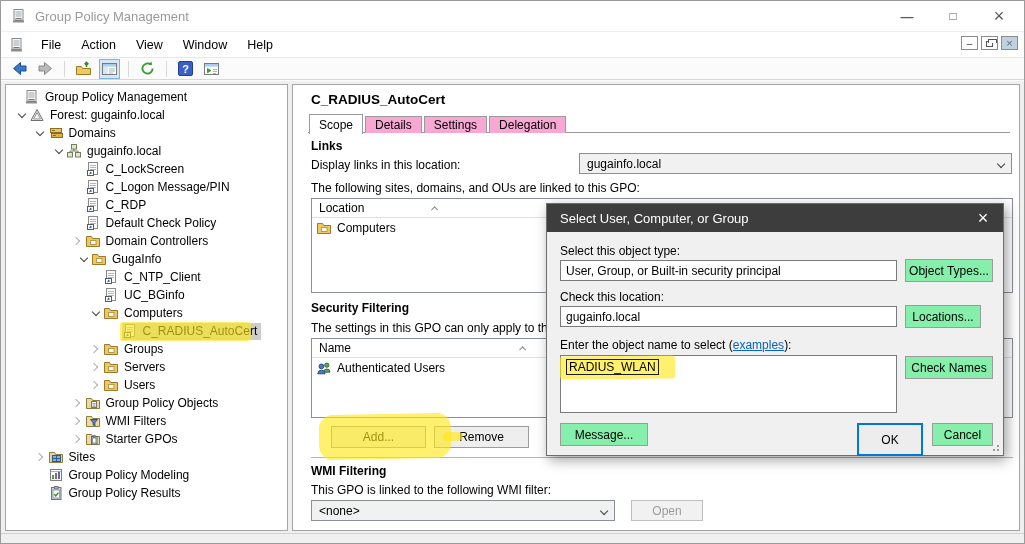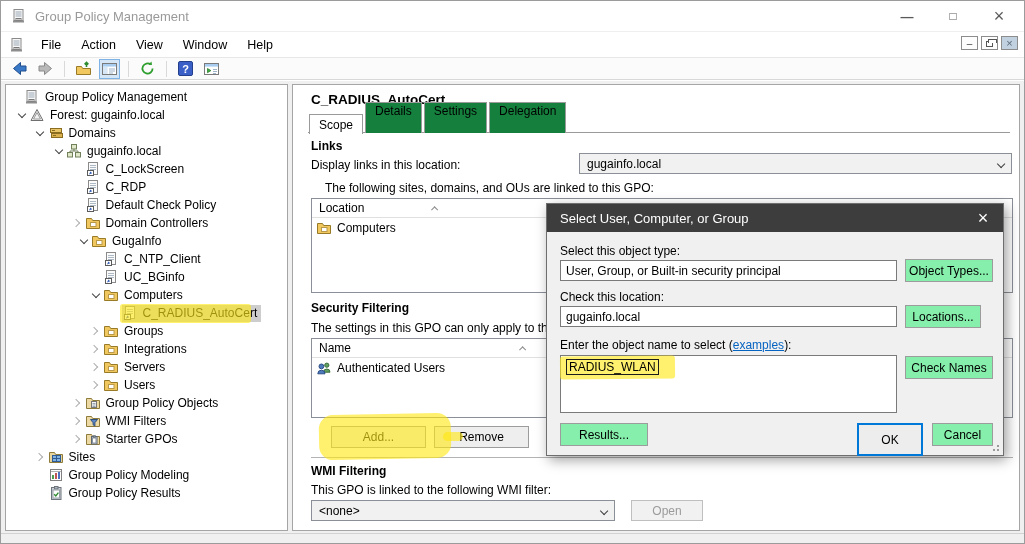--- a/index.html
+++ b/index.html
@@ -45,21 +45,21 @@
   .ticon svg,.licon svg{width:16px;height:16px;display:block;}
   .hlwrap{display:flex;align-items:center;position:relative;height:17px;padding:0 4px 0 0;}
   .trow.sel .hlwrap{background:#cdcdcd;}
   .trow.hl .hlwrap::after{content:'';position:absolute;left:-2px;right:10px;top:-1px;bottom:-1px;
       background:var(--marker);border-radius:3px;}
   .tlabel{position:relative;}
   
   .rpane{position:absolute;left:291px;top:3px;right:4px;bottom:12px;background:#fff;border:1px solid #a5a5a5;overflow:hidden;}
   .pane-title{position:absolute;left:18px;top:7px;font-weight:bold;font-size:13.5px;}
   .tabs{position:absolute;left:16px;top:27px;height:21px;display:flex;align-items:flex-end;z-index:2;}
-  .tab{height:31px;padding:1px 9px 0;border:1px solid #9a9a9a;border-bottom:none;background:#15803d;margin-right:2px;font-size:12px;}
+  .tab{height:17px;padding:1px 9px 0;border:1px solid #9a9a9a;border-bottom:none;background:#f9a8d4;margin-right:2px;font-size:12px;}
   .tab.active{height:20px;padding-top:3px;background:#fff;margin-bottom:-1px;z-index:3;}
   .tabline{position:absolute;left:15px;right:9px;top:47px;border-top:1px solid #9a9a9a;}
   .h-bold{position:absolute;font-weight:bold;font-size:12px;}
   .lbl{position:absolute;font-size:12px;}
   .combo{position:absolute;height:21px;background:#f1f1f1;border:1px solid #8a8f98;display:flex;align-items:center;padding:0 7px;}
   .combo .val{flex:1;font-size:12px;}
   .cchev i{display:inline-block;border:solid #3f3f3f;border-width:0 1.4px 1.4px 0;padding:2.6px;transform:rotate(45deg);margin-top:-3px;}
   .listbox{position:absolute;background:#fff;border:1px solid #8a8f98;overflow:hidden;}
   .lhead{height:19px;border-bottom:1px solid #e0e0e0;position:relative;display:flex;align-items:center;padding-left:7px;font-size:12px;}
   .sortchev{position:absolute;top:2px;}
@@ -268,143 +268,142 @@
         <div class="trow" style="padding-left: 78.5px;">
           <span class="hlwrap">
             <span class="ticon">
               <svg viewBox="0 0 16 16">
                 <rect x="3.5" y="1.5" width="9" height="12" fill="#fbfbfb" stroke="#8a8a8a"></rect>
                 <path d="M5 4.5h6M5 6.5h6M5 8.5h6M5 10.5h4" stroke="#aeb9c6"></path>
                 <rect x="2.5" y="9.5" width="6" height="5" fill="#fff" stroke="#5a5a5a"></rect>
                 <path d="M4 13.5 L7.2 12.2 L5.4 10.4 Z" fill="#2f5bb7"></path>
               </svg>
             </span>
-            <span class="tlabel">C_RDP</span>
+            <span class="tlabel">C_Logon Message/PIN</span>
           </span>
         </div>
         <div class="trow" style="padding-left: 78.5px;">
           <span class="hlwrap">
             <span class="ticon">
               <svg viewBox="0 0 16 16">
                 <rect x="3.5" y="1.5" width="9" height="12" fill="#fbfbfb" stroke="#8a8a8a"></rect>
                 <path d="M5 4.5h6M5 6.5h6M5 8.5h6M5 10.5h4" stroke="#aeb9c6"></path>
                 <rect x="2.5" y="9.5" width="6" height="5" fill="#fff" stroke="#5a5a5a"></rect>
                 <path d="M4 13.5 L7.2 12.2 L5.4 10.4 Z" fill="#2f5bb7"></path>
               </svg>
             </span>
-            <span class="tlabel">Default Check Policy</span>
-          </span>
-        </div>
-        <div class="trow" style="padding-left: 63.5px;">
-          <span class="chev closed">
-            <i></i>
-          </span>
-          <span class="hlwrap">
-            <span class="ticon">
-              <svg viewBox="0 0 16 16">
-                <path d="M1.5 3.5h5l1.2 2h6.8v8h-13z" fill="#f1c75f" stroke="#997a26"></path>
-                <rect x="5.5" y="7.5" width="5.5" height="4" fill="#fff" stroke="#b99a4a"></rect>
-              </svg>
-            </span>
-            <span class="tlabel">Domain Controllers</span>
-          </span>
-        </div>
-        <div class="trow" style="padding-left: 70px;">
-          <span class="chev open">
-            <i></i>
-          </span>
-          <span class="hlwrap">
-            <span class="ticon">
-              <svg viewBox="0 0 16 16">
-                <path d="M1.5 3.5h5l1.2 2h6.8v8h-13z" fill="#f1c75f" stroke="#997a26"></path>
-                <rect x="5.5" y="7.5" width="5.5" height="4" fill="#fff" stroke="#b99a4a"></rect>
-              </svg>
-            </span>
-            <span class="tlabel">GugaInfo</span>
-          </span>
-        </div>
-        <div class="trow" style="padding-left: 97px;">
+            <span class="tlabel">C_RDP</span>
+          </span>
+        </div>
+        <div class="trow" style="padding-left: 78.5px;">
           <span class="hlwrap">
             <span class="ticon">
               <svg viewBox="0 0 16 16">
                 <rect x="3.5" y="1.5" width="9" height="12" fill="#fbfbfb" stroke="#8a8a8a"></rect>
                 <path d="M5 4.5h6M5 6.5h6M5 8.5h6M5 10.5h4" stroke="#aeb9c6"></path>
                 <rect x="2.5" y="9.5" width="6" height="5" fill="#fff" stroke="#5a5a5a"></rect>
                 <path d="M4 13.5 L7.2 12.2 L5.4 10.4 Z" fill="#2f5bb7"></path>
               </svg>
             </span>
-            <span class="tlabel">C_NTP_Client</span>
+            <span class="tlabel">Default Check Policy</span>
+          </span>
+        </div>
+        <div class="trow" style="padding-left: 63.5px;">
+          <span class="chev closed">
+            <i></i>
+          </span>
+          <span class="hlwrap">
+            <span class="ticon">
+              <svg viewBox="0 0 16 16">
+                <path d="M1.5 3.5h5l1.2 2h6.8v8h-13z" fill="#f1c75f" stroke="#997a26"></path>
+                <rect x="5.5" y="7.5" width="5.5" height="4" fill="#fff" stroke="#b99a4a"></rect>
+              </svg>
+            </span>
+            <span class="tlabel">Domain Controllers</span>
+          </span>
+        </div>
+        <div class="trow" style="padding-left: 70px;">
+          <span class="chev open">
+            <i></i>
+          </span>
+          <span class="hlwrap">
+            <span class="ticon">
+              <svg viewBox="0 0 16 16">
+                <path d="M1.5 3.5h5l1.2 2h6.8v8h-13z" fill="#f1c75f" stroke="#997a26"></path>
+                <rect x="5.5" y="7.5" width="5.5" height="4" fill="#fff" stroke="#b99a4a"></rect>
+              </svg>
+            </span>
+            <span class="tlabel">GugaInfo</span>
           </span>
         </div>
         <div class="trow" style="padding-left: 97px;">
           <span class="hlwrap">
             <span class="ticon">
               <svg viewBox="0 0 16 16">
                 <rect x="3.5" y="1.5" width="9" height="12" fill="#fbfbfb" stroke="#8a8a8a"></rect>
                 <path d="M5 4.5h6M5 6.5h6M5 8.5h6M5 10.5h4" stroke="#aeb9c6"></path>
                 <rect x="2.5" y="9.5" width="6" height="5" fill="#fff" stroke="#5a5a5a"></rect>
                 <path d="M4 13.5 L7.2 12.2 L5.4 10.4 Z" fill="#2f5bb7"></path>
               </svg>
             </span>
-            <span class="tlabel">UC_BGinfo</span>
-          </span>
-        </div>
-        <div class="trow" style="padding-left: 82px;">
-          <span class="chev open">
-            <i></i>
-          </span>
-          <span class="hlwrap">
-            <span class="ticon">
-              <svg viewBox="0 0 16 16">
-                <path d="M1.5 3.5h5l1.2 2h6.8v8h-13z" fill="#f1c75f" stroke="#997a26"></path>
-                <rect x="5.5" y="7.5" width="5.5" height="4" fill="#fff" stroke="#b99a4a"></rect>
-              </svg>
-            </span>
-            <span class="tlabel">Computers</span>
-          </span>
-        </div>
-        <div class="trow sel hl" style="padding-left: 115.5px;">
+            <span class="tlabel">C_NTP_Client</span>
+          </span>
+        </div>
+        <div class="trow" style="padding-left: 97px;">
           <span class="hlwrap">
             <span class="ticon">
               <svg viewBox="0 0 16 16">
                 <rect x="3.5" y="1.5" width="9" height="12" fill="#fbfbfb" stroke="#8a8a8a"></rect>
                 <path d="M5 4.5h6M5 6.5h6M5 8.5h6M5 10.5h4" stroke="#aeb9c6"></path>
                 <rect x="2.5" y="9.5" width="6" height="5" fill="#fff" stroke="#5a5a5a"></rect>
                 <path d="M4 13.5 L7.2 12.2 L5.4 10.4 Z" fill="#2f5bb7"></path>
               </svg>
             </span>
-            <span class="tlabel">C_RADIUS_AutoCert</span>
+            <span class="tlabel">UC_BGinfo</span>
           </span>
         </div>
         <div class="trow" style="padding-left: 82px;">
-          <span class="chev closed">
+          <span class="chev open">
             <i></i>
           </span>
           <span class="hlwrap">
             <span class="ticon">
               <svg viewBox="0 0 16 16">
                 <path d="M1.5 3.5h5l1.2 2h6.8v8h-13z" fill="#f1c75f" stroke="#997a26"></path>
                 <rect x="5.5" y="7.5" width="5.5" height="4" fill="#fff" stroke="#b99a4a"></rect>
               </svg>
             </span>
-            <span class="tlabel">Groups</span>
+            <span class="tlabel">Computers</span>
+          </span>
+        </div>
+        <div class="trow sel hl" style="padding-left: 115.5px;">
+          <span class="hlwrap">
+            <span class="ticon">
+              <svg viewBox="0 0 16 16">
+                <rect x="3.5" y="1.5" width="9" height="12" fill="#fbfbfb" stroke="#8a8a8a"></rect>
+                <path d="M5 4.5h6M5 6.5h6M5 8.5h6M5 10.5h4" stroke="#aeb9c6"></path>
+                <rect x="2.5" y="9.5" width="6" height="5" fill="#fff" stroke="#5a5a5a"></rect>
+                <path d="M4 13.5 L7.2 12.2 L5.4 10.4 Z" fill="#2f5bb7"></path>
+              </svg>
+            </span>
+            <span class="tlabel">C_RADIUS_AutoCert</span>
           </span>
         </div>
         <div class="trow" style="padding-left: 82px;">
           <span class="chev closed">
             <i></i>
           </span>
           <span class="hlwrap">
             <span class="ticon">
               <svg viewBox="0 0 16 16">
                 <path d="M1.5 3.5h5l1.2 2h6.8v8h-13z" fill="#f1c75f" stroke="#997a26"></path>
                 <rect x="5.5" y="7.5" width="5.5" height="4" fill="#fff" stroke="#b99a4a"></rect>
               </svg>
             </span>
-            <span class="tlabel">Integrations</span>
+            <span class="tlabel">Groups</span>
           </span>
         </div>
         <div class="trow" style="padding-left: 82px;">
           <span class="chev closed">
             <i></i>
           </span>
           <span class="hlwrap">
             <span class="ticon">
               <svg viewBox="0 0 16 16">
                 <path d="M1.5 3.5h5l1.2 2h6.8v8h-13z" fill="#f1c75f" stroke="#997a26"></path>
@@ -526,21 +525,21 @@
           <span class="tab">Delegation</span>
         </div>
       <div class="tabline"></div>
 
       <div class="h-bold" style="left:18px;top:54px;">Links</div>
       <div class="lbl" style="left:18px;top:73px;">Display links in this location:</div>
       <div class="combo" style="left:286px;top:68px;width:433px;">
         <span class="val">gugainfo.local</span>
         <span class="cchev"><i></i></span>
       </div>
-      <div class="lbl" style="left:32px;top:96px;">The following sites, domains, and OUs are linked to this GPO:</div>
+      <div class="lbl" style="left:18px;top:96px;">The following sites, domains, and OUs are linked to this GPO:</div>
 
       <div class="listbox" style="left:18px;top:113px;width:702px;height:95px;">
         <div class="lhead">
           <span>Location</span>
           <span class="sortchev" style="left:120px;"><i></i></span>
         </div>
         <div id="links-rows">
             <div class="lrow">
               <span class="licon">
                 <svg viewBox="0 0 16 16">
@@ -615,18 +614,18 @@
     <div class="lbl" style="left:13px;top:134px;text-align:right;">
       <span class="acc">Enter the object name to select (</span><span class="link">examples</span><span>):</span>
     </div>
     <div class="dfield" style="left:13px;top:151px;width:337px;height:58px;align-items:flex-start;padding-left:0;">
       <span class="name-marked">
         <span class="name-text">RADIUS_WLAN</span>
       </span>
     </div>
     <div class="dbtn" style="left:358px;top:152px;width:88px;height:23px;">Check Names</div>
 
-    <div class="dbtn" style="left:13px;top:219px;width:88px;height:23px;">Results...</div>
+    <div class="dbtn" style="left:13px;top:219px;width:88px;height:23px;">Message...</div>
     <div class="dbtn okfocus" style="left:310px;top:219px;width:66px;height:33px;">OK</div>
     <div class="dbtn" style="left:385px;top:219px;width:61px;height:23px;">Cancel</div>
     <div class="grip"></div>
   </div>
 </div>
 
 </body></html>

